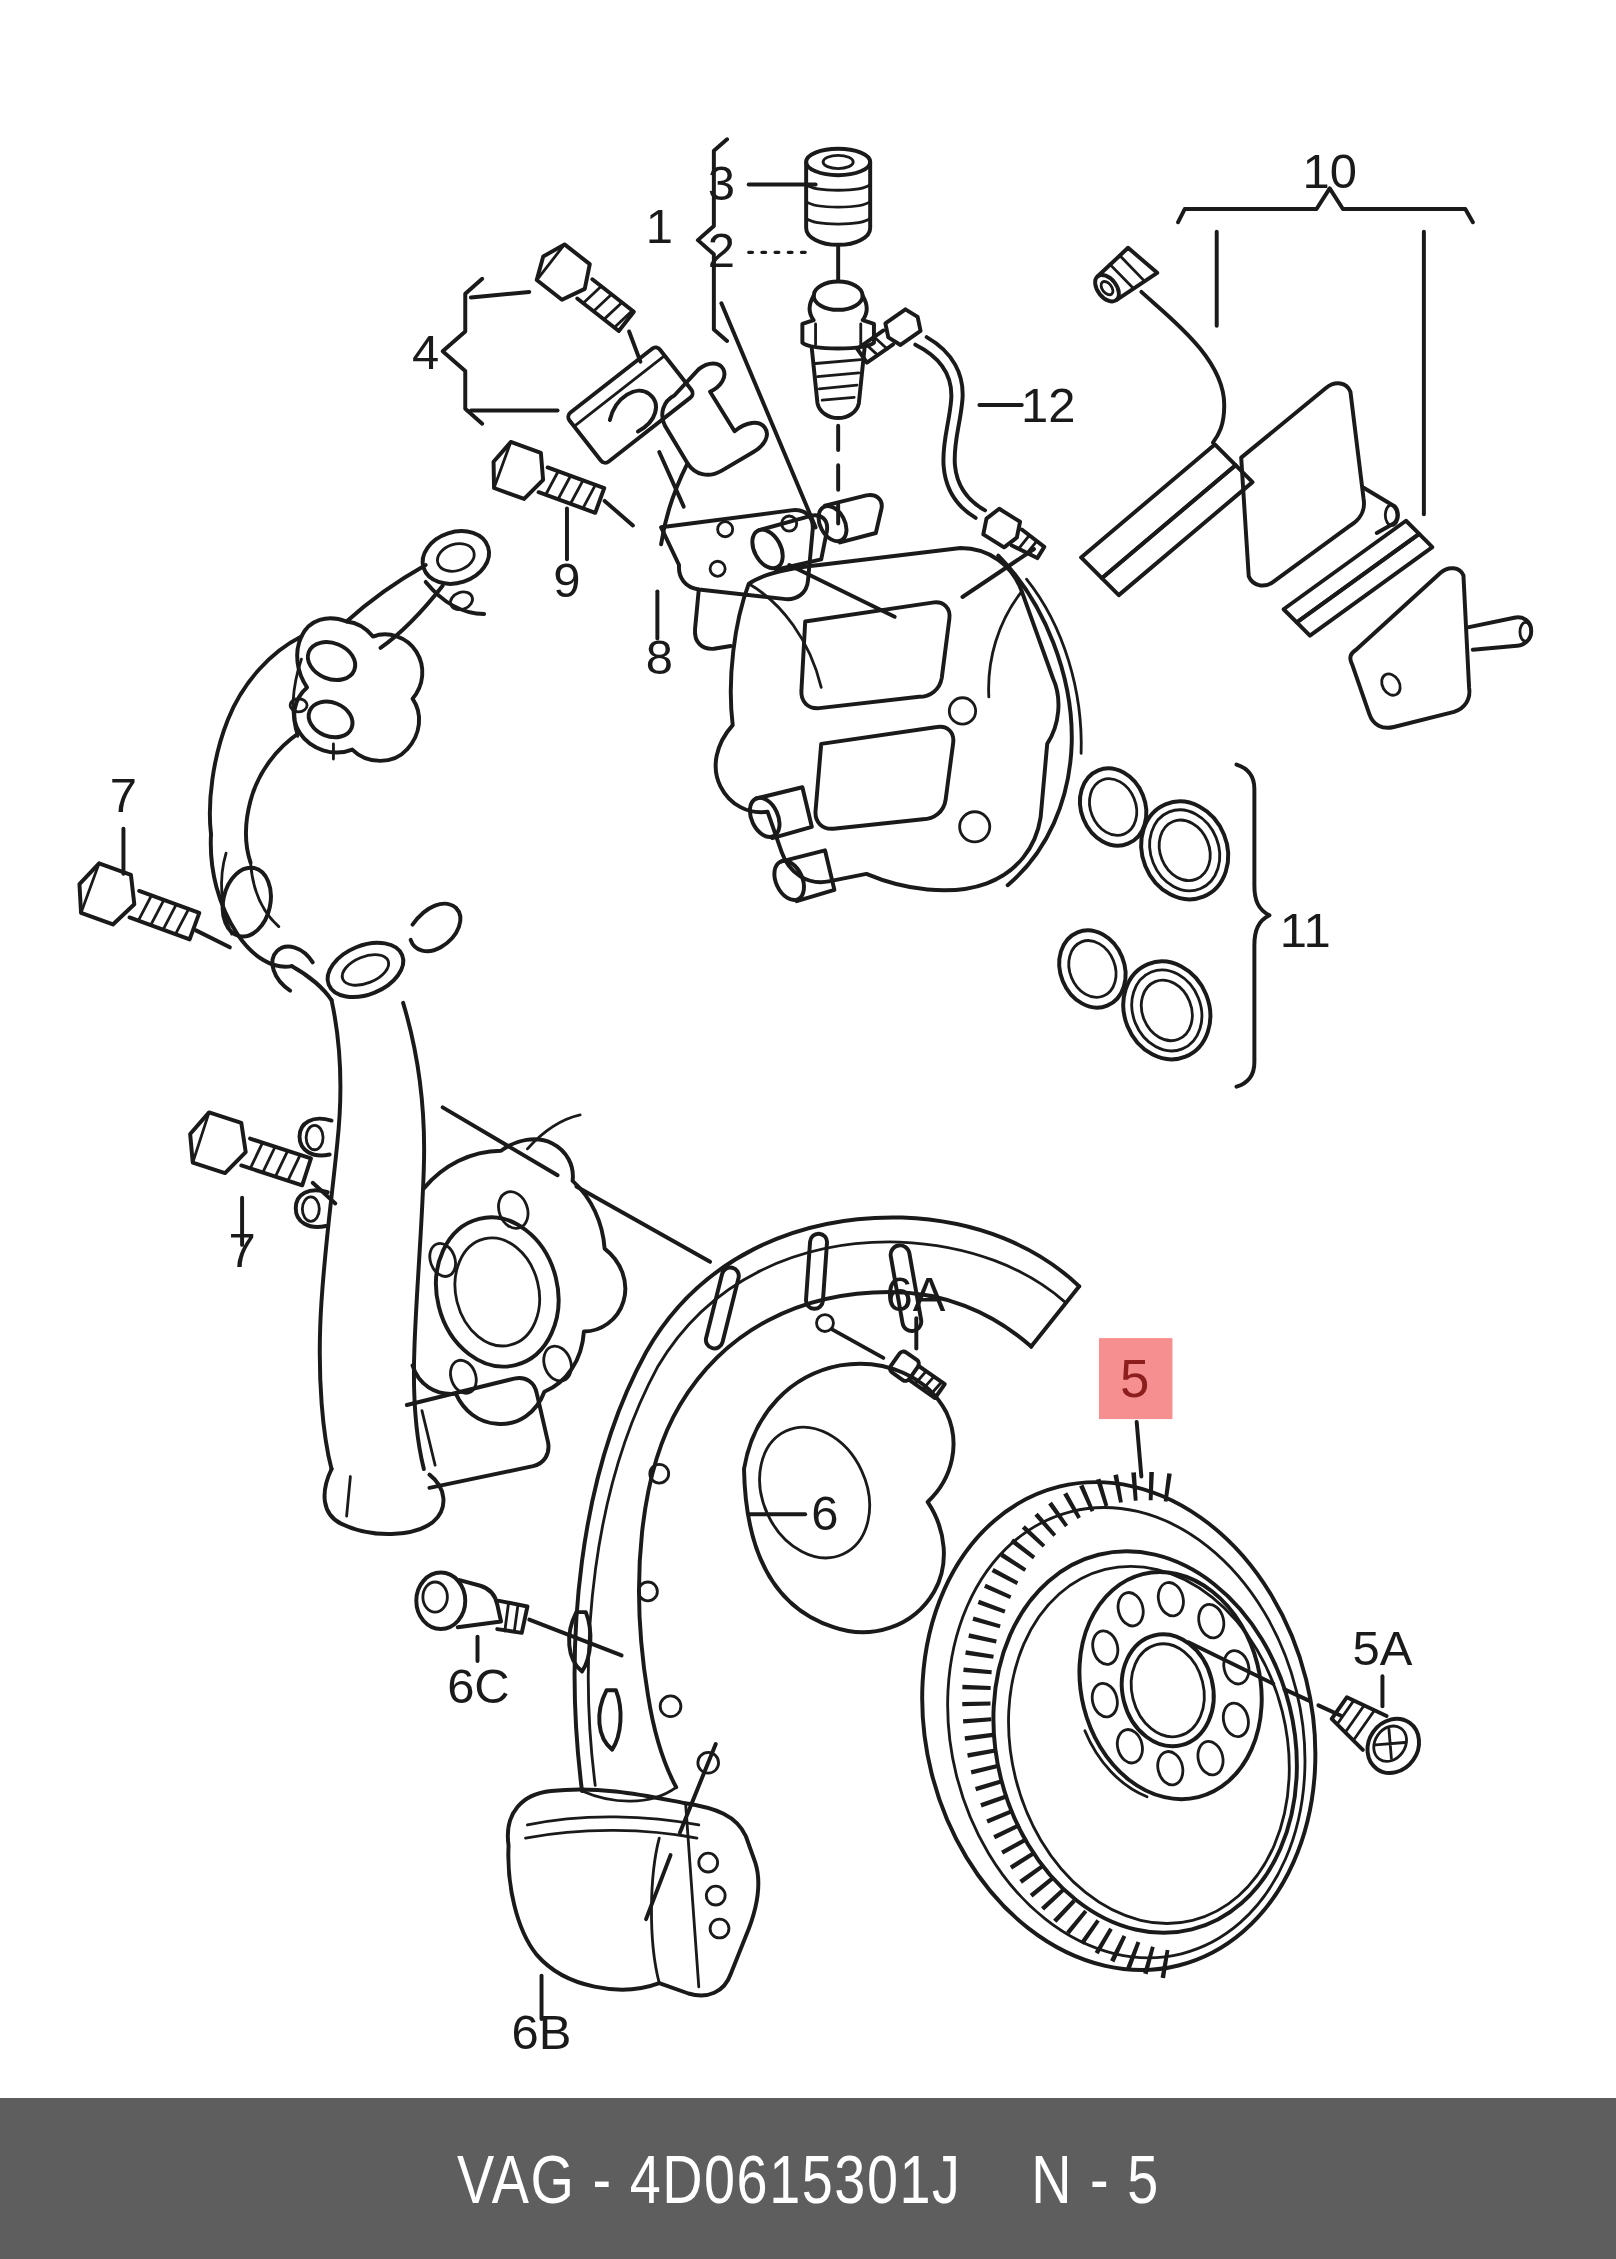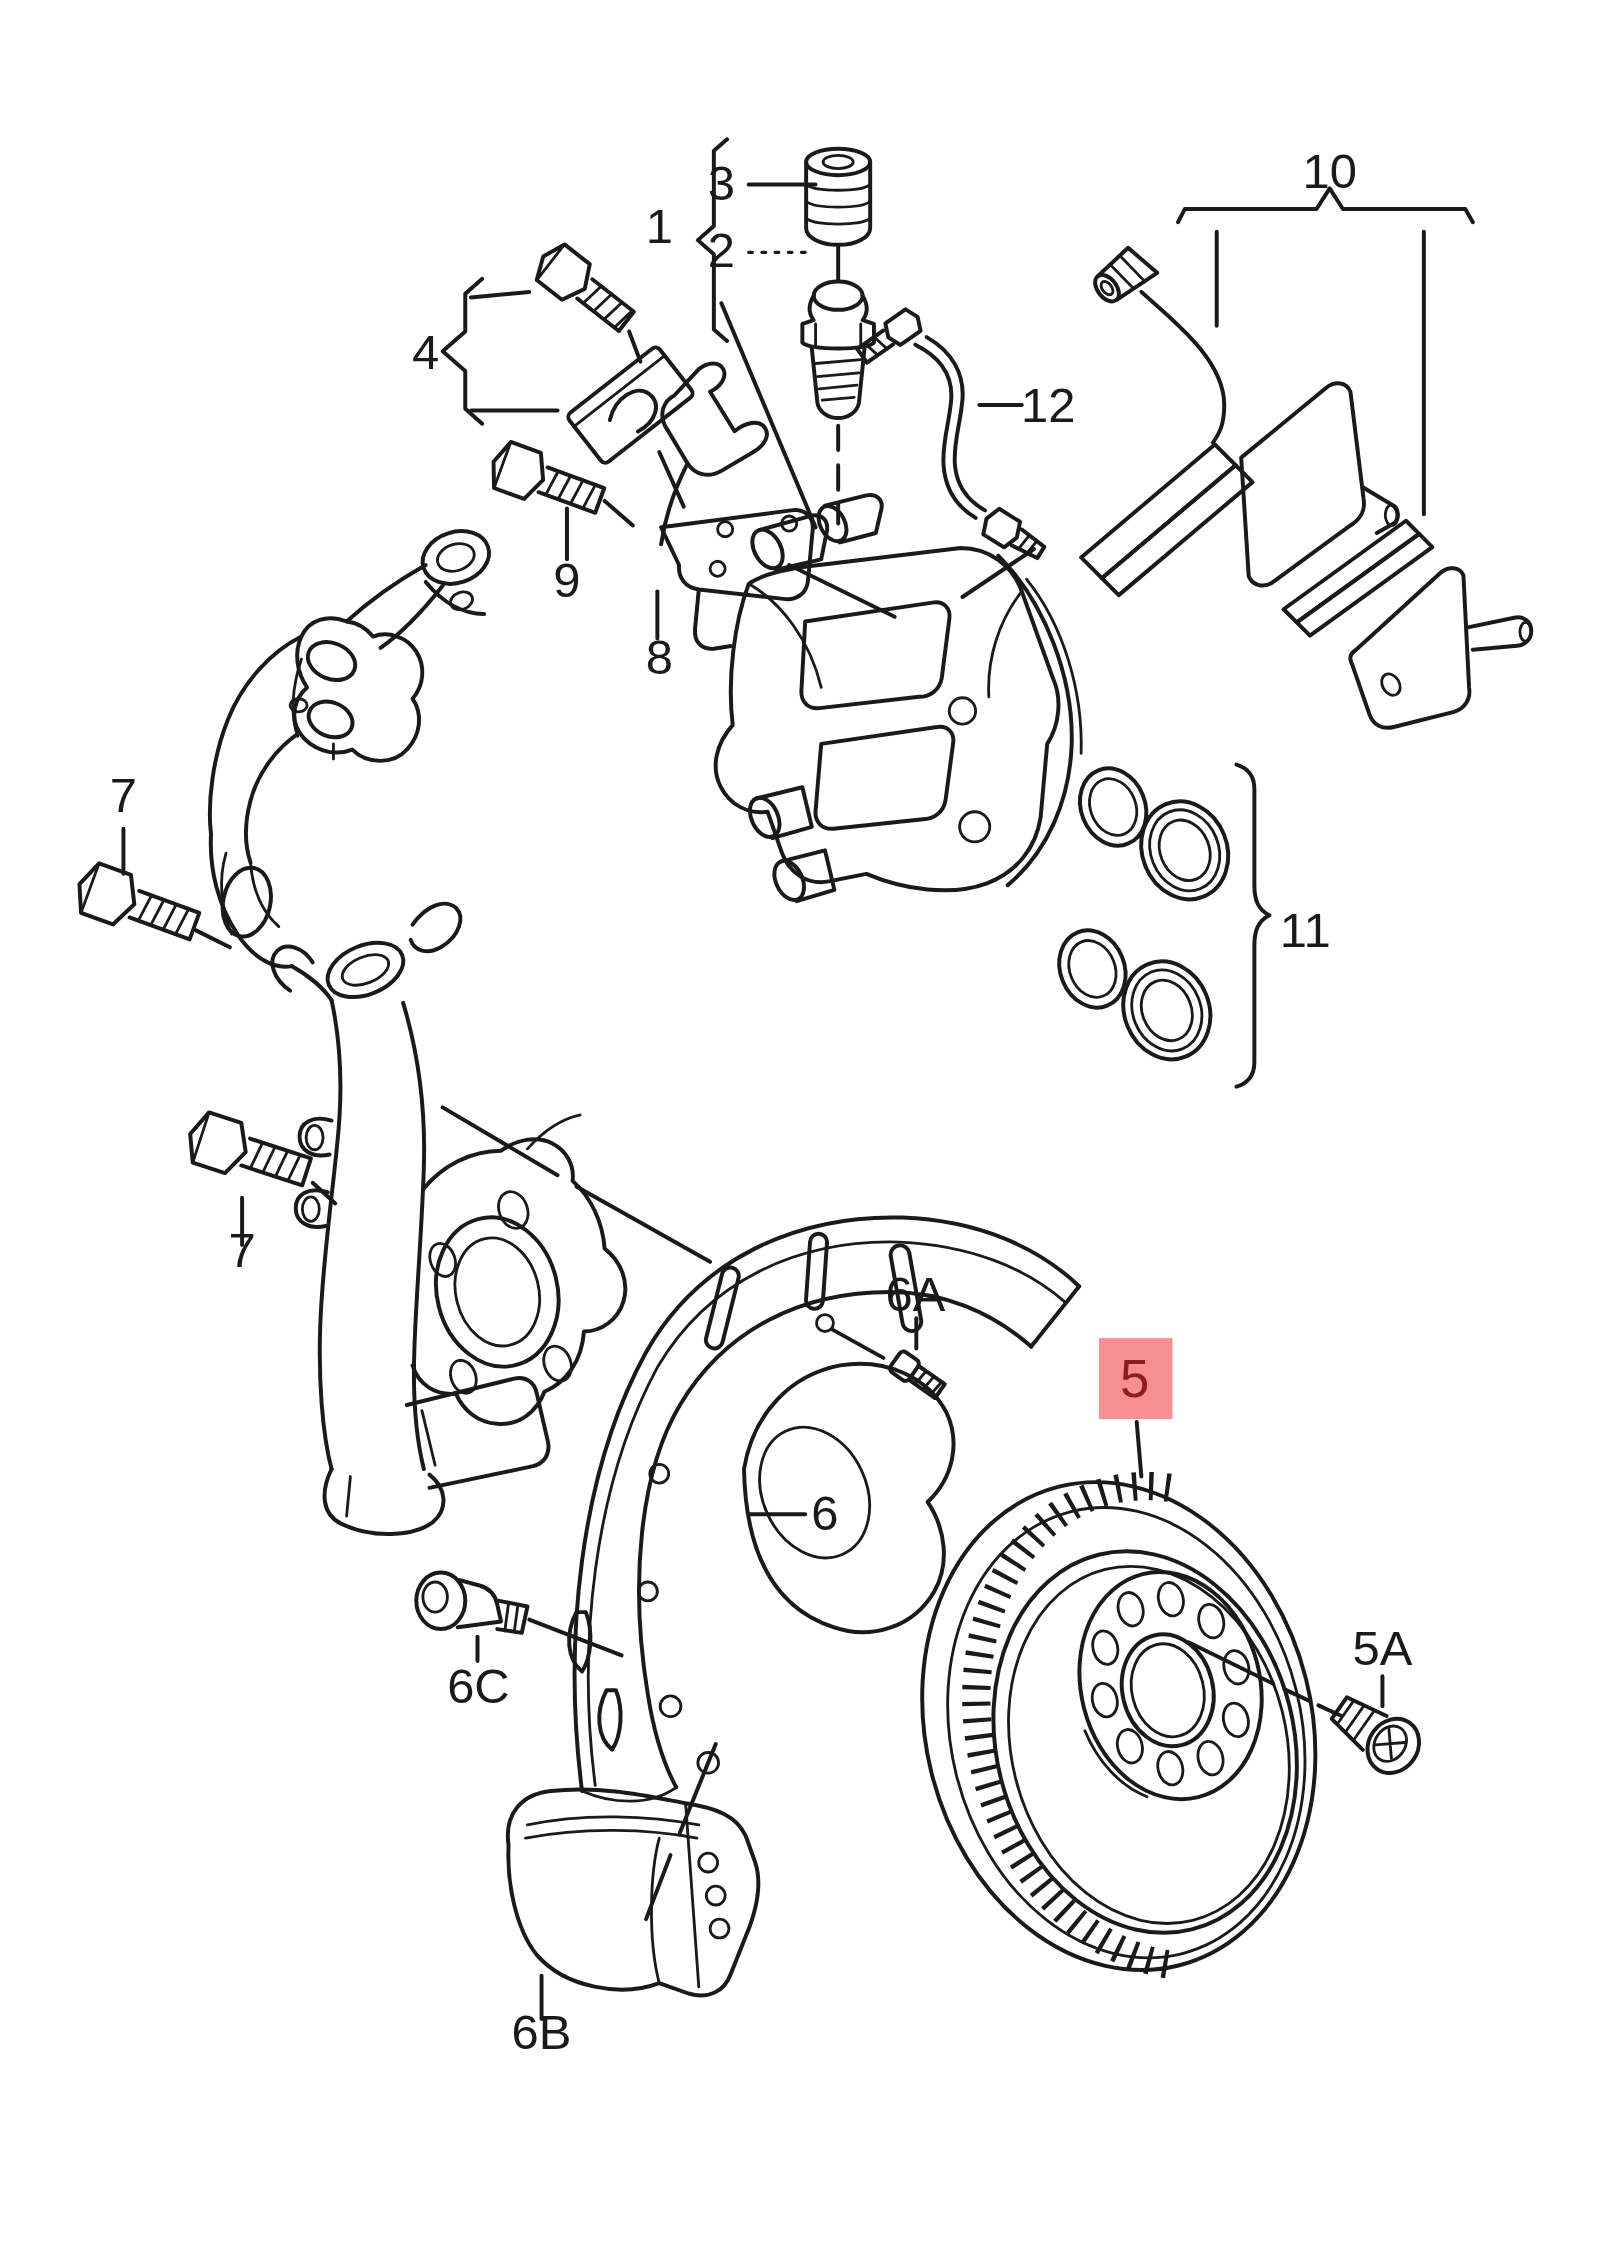--- a/index.html
+++ b/index.html
@@ -359,14 +359,20 @@
     <text class="lbl" x="131" y="862">7</text>
     <text class="lbl" x="257" y="1346">7</text>
     <text class="lbl" x="700" y="716">8</text>
     <text class="lbl" x="602" y="634">9</text>
     <text class="lbl" x="1412" y="200">10</text>
     <text class="lbl" x="1386" y="1006">11</text>
     <text class="lbl" x="1113" y="448">12</text>
   </g>
 </svg>
 
+  <div class="footer">
+    <div class="footer-text">
+      <span>VAG - 4D0615301J</span>
+      <span>N - 5</span>
+    </div>
+  </div>
 </div>
 
 
 </body></html>

